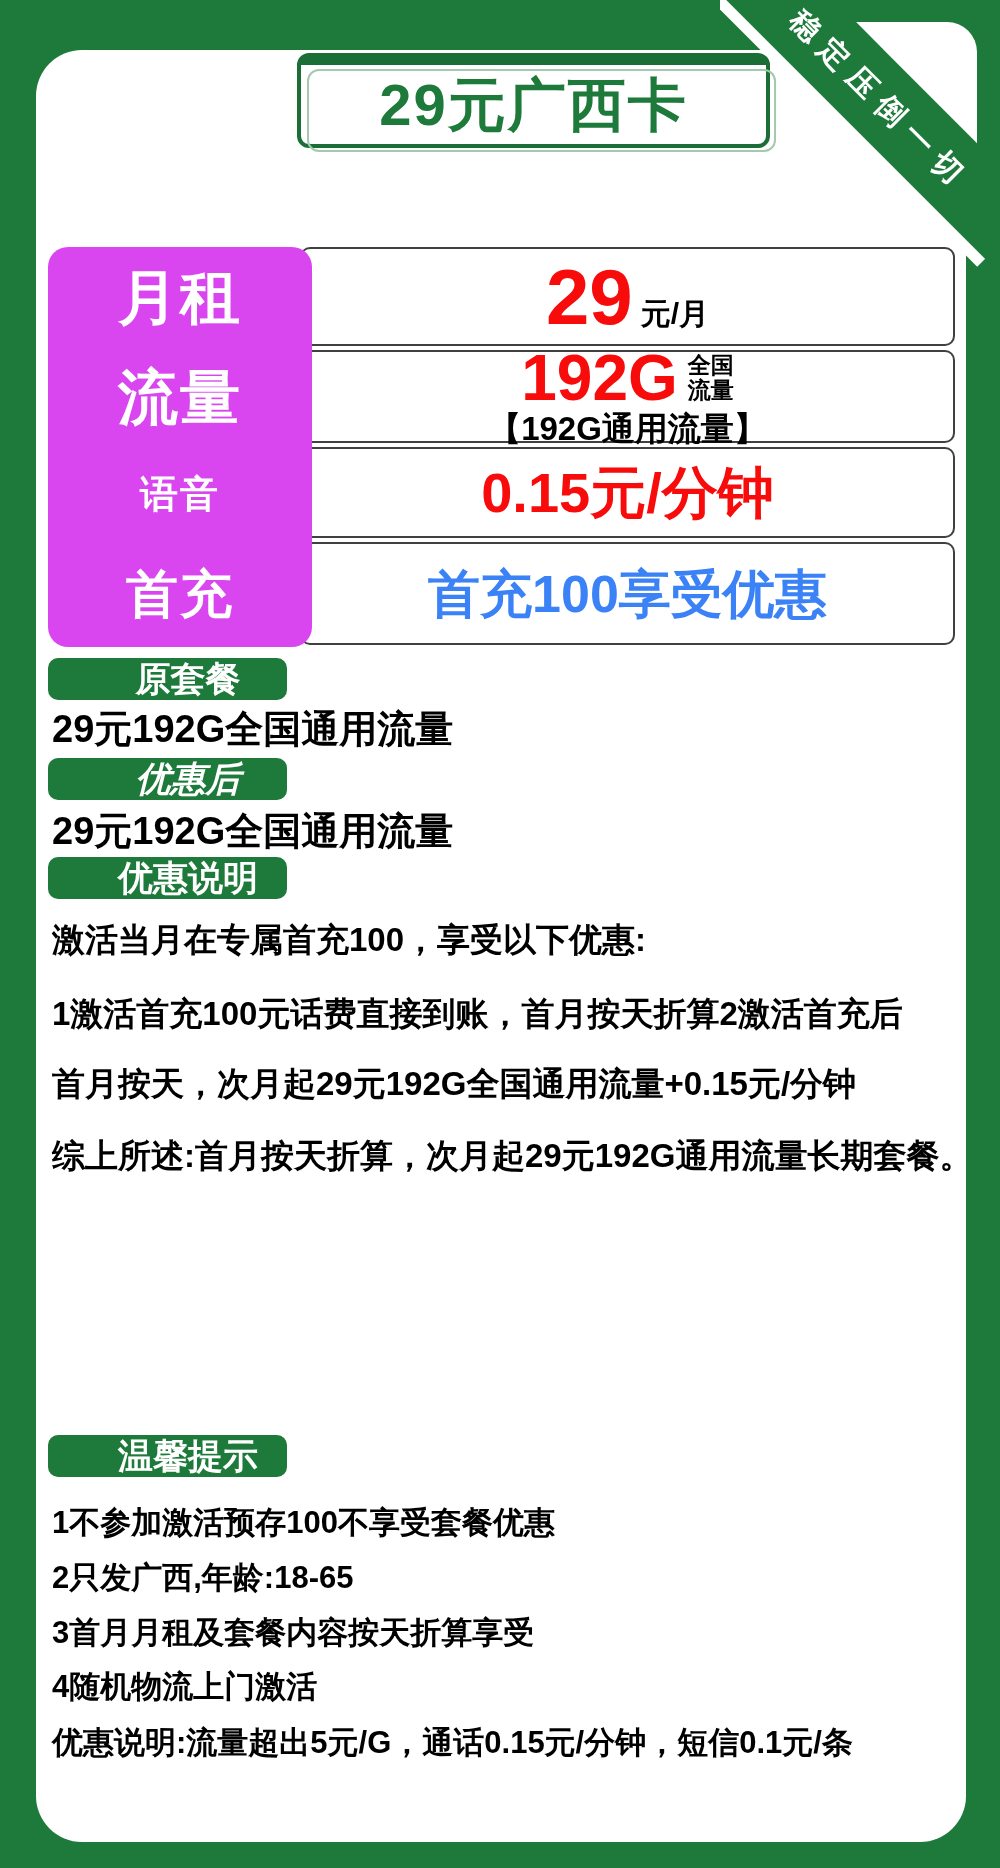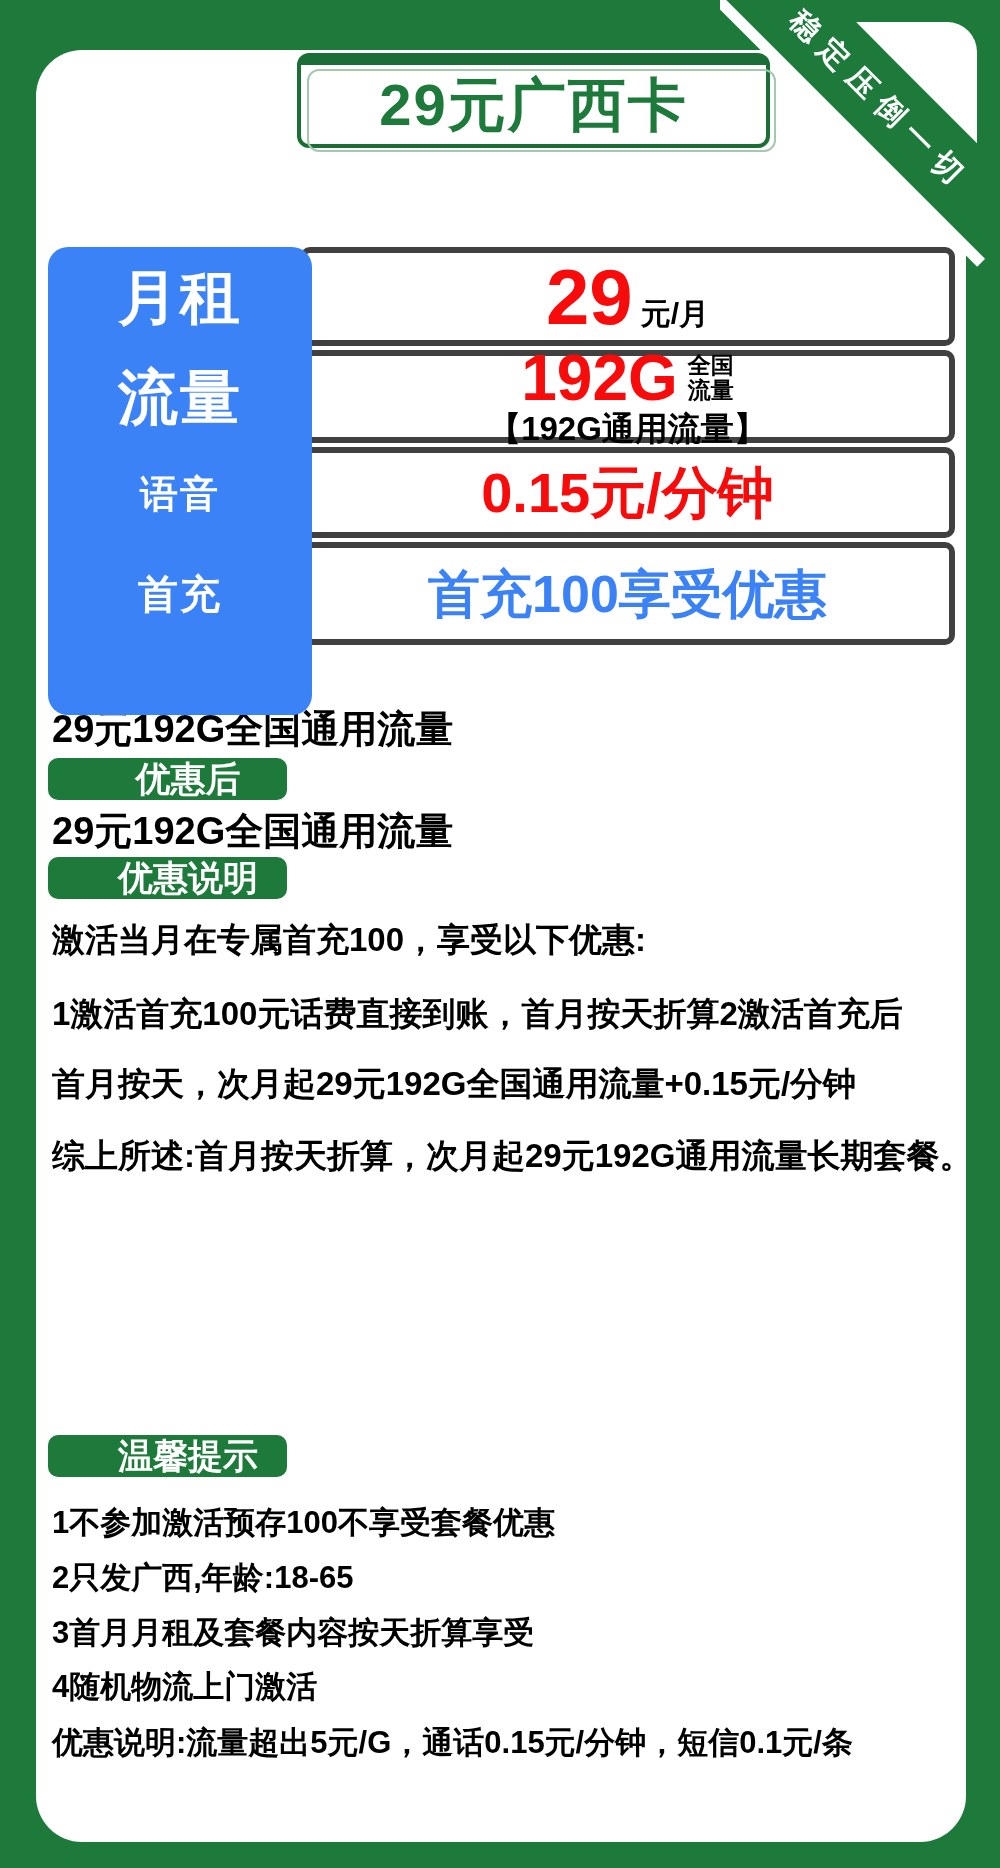--- a/index.html
+++ b/index.html
@@ -21,48 +21,48 @@
   .band span{color:#ffffff;font-size:30px;letter-spacing:10px;white-space:nowrap;}
   
   .title-box{left:297px;top:53px;width:473px;height:95px;background:#ffffff;box-sizing:border-box;
              border:4px solid #1b6e35;border-top-width:12px;border-radius:12px;z-index:3;}
   .title-box::after{content:"";position:absolute;left:6px;top:4px;width:100%;height:100%;
              border:2px solid #a4c9ae;border-radius:12px;z-index:-1;background:transparent;}
   .title-text{width:100%;height:79px;line-height:79px;text-align:center;
              font-size:58px;color:#1e7a3b;letter-spacing:2px;}
   
   .cell{left:300px;width:655px;background:#ffffff;box-sizing:border-box;
-        border:6px solid #404040;border-radius:10px;z-index:1;
+        border:2px solid #404040;border-radius:10px;z-index:1;
         display:flex;flex-direction:column;align-items:center;justify-content:center;}
   .cell1{top:247px;height:99px;}
   .cell2{top:350px;height:93px;}
   .cell3{top:447px;height:91px;}
   .cell4{top:542px;height:103px;}
   .vrow{display:flex;align-items:baseline;justify-content:center;}
   .vrow2{display:flex;align-items:center;justify-content:center;}
   .red-big{color:#f80b0b;font-size:78px;line-height:1;}
   .unit{color:#000000;font-size:30px;margin-left:8px;}
   .red-192{color:#f80b0b;font-size:64px;line-height:1;}
   .tagcol{display:flex;flex-direction:column;margin-left:10px;}
   .tagcol span{color:#000000;font-size:23px;line-height:1.1;}
   .sub-bracket{color:#000000;font-size:33px;line-height:1.1;margin-top:1px;}
   .red-voice{color:#f80b0b;font-size:56px;line-height:1;}
   .red-first{color:#3b82f6;font-size:52px;line-height:1;}
   .note-green{color:#27873d;font-size:20px;margin-top:9px;}
-  .labels-col{left:48px;top:247px;width:264px;height:468px;background:#3b82f6;border-radius:20px;
+  .labels-col{left:48px;top:247px;width:264px;height:400px;background:#d946ef;border-radius:20px;
         z-index:2;display:flex;flex-direction:column;}
   .labels-col .lr{display:flex;align-items:center;justify-content:center;color:#ffffff;}
   .lr1{height:103px;font-size:60px;letter-spacing:2px;}
   .lr2{height:97px;font-size:60px;letter-spacing:2px;}
   .lr3{height:95px;font-size:38px;letter-spacing:2px;}
-  .lr4{height:105px;font-size:40px;letter-spacing:2px;}
+  .lr4{height:105px;font-size:52px;letter-spacing:2px;}
   
   .badge{left:48px;width:198px;height:42px;background:#1e7a3b;border-radius:10px;z-index:1;
          display:flex;align-items:center;justify-content:center;color:#ffffff;font-size:35px;padding-left:41px;}
-  .b0{top:658px;} .b1{top:758px;} .b2{top:857px;} .b3{top:1435px;}
+  .b0{top:658px;} .b1{top:758px;font-style:italic;} .b2{top:857px;} .b3{top:1435px;}
   .pline{left:52px;color:#000000;white-space:nowrap;z-index:1;}
   .big-line{font-size:38px;}
   .mid-line{font-size:33px;}
   .bot-line{font-size:31px;}
   .l00{top:704px;} .l10{top:806px;}
   .l20{top:918px;} .l21{top:992px;} .l22{top:1062px;} .l23{top:1134px;}
   .l30{top:1502px;} .l31{top:1557px;} .l32{top:1612px;} .l33{top:1666px;} .l34{top:1722px;}
 </style>
 </head>
 <body>

